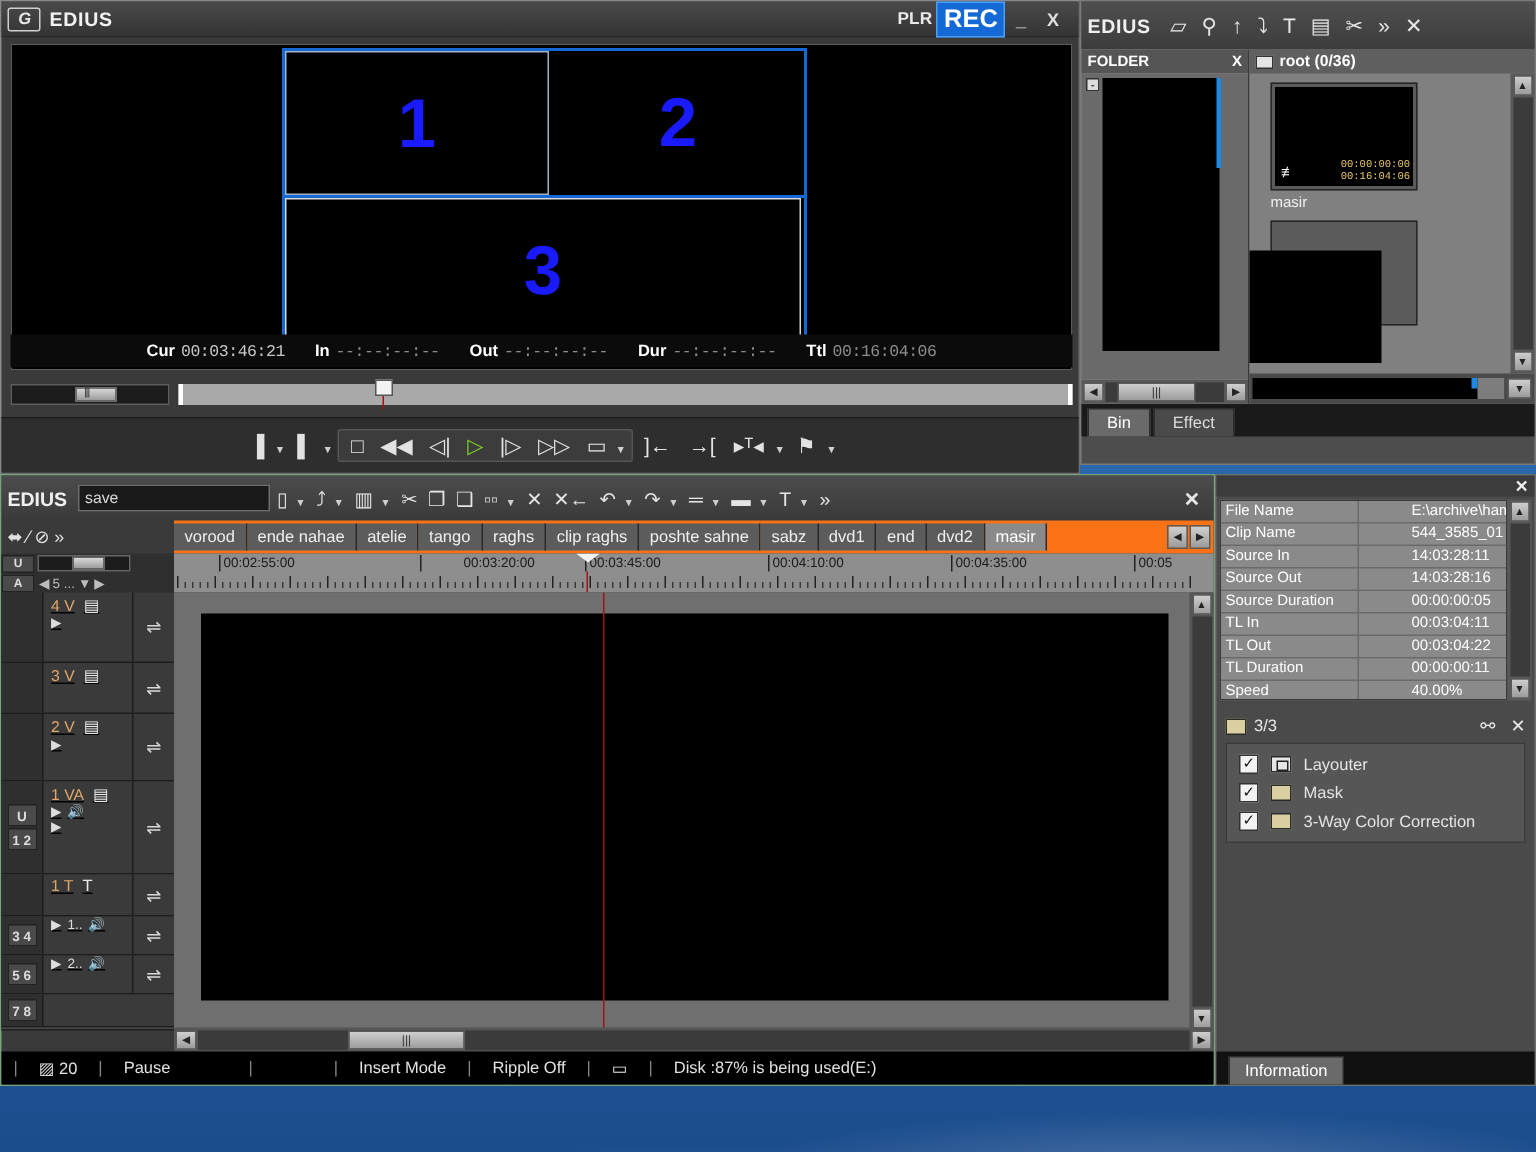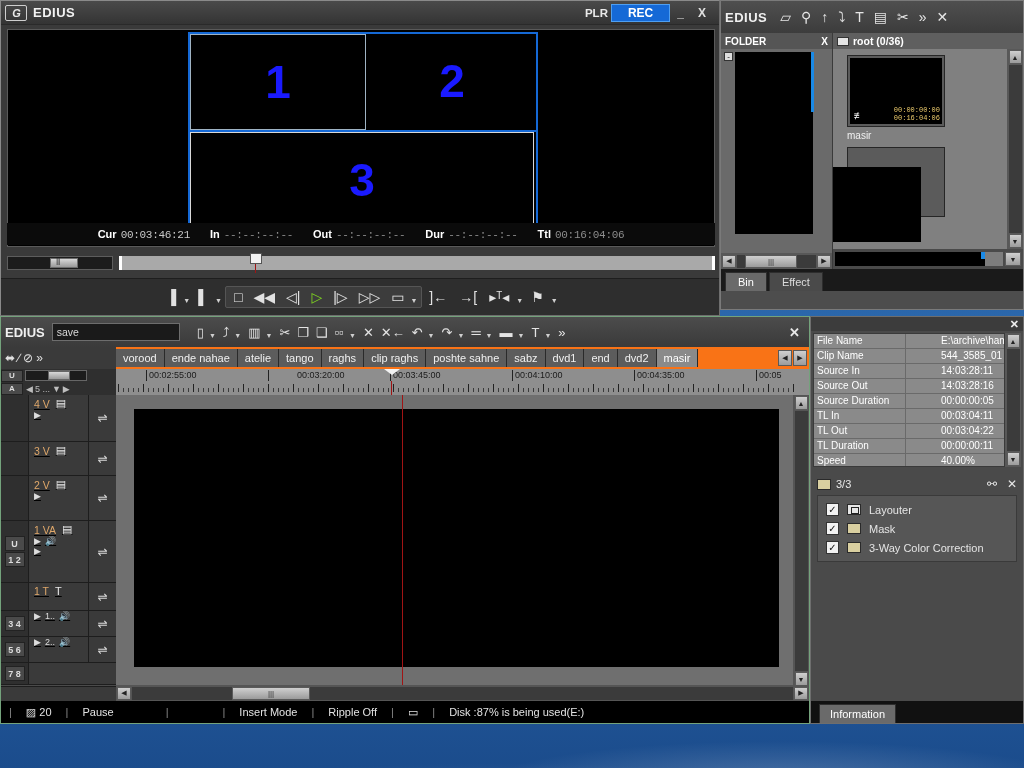--- a/index.html
+++ b/index.html
@@ -38,21 +38,21 @@
     display:flex; align-items:center; justify-content:center;
     color:#e8e8e8; font-size:11px; font-weight:bold; font-style:italic;
     margin-right:6px; letter-spacing:-1px;
   }
   .pw-brand { color:#f2f2f2; font-size:13px; font-weight:bold; letter-spacing:.5px; margin-right:10px; }
   .pw-menu { display:flex; align-items:center; gap:0; }
   .pw-menu span { color:#d8d8d8; font-size:11.5px; padding:3px 6px; white-space:nowrap; }
   .pw-right { margin-left:auto; display:flex; align-items:center; gap:0; padding-right:2px; }
   .plr-rec { display:flex; align-items:center; }
   .plr-rec .plr { color:#e9e9e9; font-size:11.5px; font-weight:bold; padding:1px 3px; }
-  .plr-rec .rec { color:#ffffff; font-size:12px; font-weight:bold; background:#1569d6; padding:1px 16px; border:1px solid #4f9ff0; }
+  .plr-rec .rec { color:#ffffff; font-size:17px; font-weight:bold; background:#1569d6; padding:1px 4px; border:1px solid #4f9ff0; }
   .win-btn { color:#e0e0e0; font-size:12px; padding:2px 7px; font-weight:bold; }
 
   .pw-video {
     position:absolute; left:6px; top:28px; width:708px; height:218px;
     background:#000; border:1px solid #5a5a5a;
     overflow:hidden;
   }
   .vbox {
     position:absolute; border:2px solid #1569d6; background:#000;
     color:#1a1aff; font-size:46px; font-weight:bold;
@@ -147,21 +147,21 @@
 
   
   #timeline-window {
     position:absolute; left:0; top:316px; width:810px; height:408px;
     background:#3a3a3a; border:1px solid #74a37c;
   }
   .tl-titlebar { height:30px; background:linear-gradient(180deg,#4c4c4c,#3a3a3a); display:flex; align-items:center; padding:0 4px; gap:3px; }
   .tl-brand { color:#f0f0f0; font-size:13px; font-weight:bold; margin-right:4px;}
   .tl-proj {
     width:128px; height:18px; background:#1a1a1a; border:1px solid #6d6d6d;
-    color:#d8d8d8; font-size:10.5px; padding:2px 4px; margin-right:12px;
+    color:#d8d8d8; font-size:10.5px; padding:2px 4px; 
   }
   .tlicon { color:#e4e4e4; font-size:13px; padding:1px 2px; display:flex; align-items:center;}
   .tlcaret { color:#cfcfcf; font-size:7px; padding-top:7px; padding-right:2px;}
   .tl-close { margin-left:auto; color:#e8e8e8; font-size:13px; font-weight:bold; padding:0 5px;}
 
   .tl-tabrow { height:22px; display:flex; align-items:center; background:#3a3a3a; }
   .tl-tools { width:115px; display:flex; align-items:center; gap:3px; padding-left:4px;}
   .tl-tool { color:#e0e0e0; font-size:12px; }
   .seq-tabs { flex:1; display:flex; align-items:center; background:#f97316; height:22px; overflow:hidden;}
   .seq-tab { background:#5c5c5c; color:#f0f0f0; font-size:11px; padding:3px 7px; border-right:1px solid #2a2a2a; white-space:nowrap; }
@@ -471,21 +471,21 @@
         <span class="lh-zoom">
           <span>◀</span>
           <span>5 ...</span>
           <span>▼</span>
           <span>▶</span>
         </span>
       </div>
     </div>
     <div class="ruler" id="ruler">
         <div class="tick-lbl" style="left: 30px;">00:02:55:00</div>
-        <div class="tick-lbl" style="left: 152px; padding-left: 28px;">00:03:20:00</div>
+        <div class="tick-lbl" style="left: 164px; padding-left: 28px;">00:03:20:00</div>
         <div class="tick-lbl" style="left: 274px;">00:03:45:00</div>
         <div class="tick-lbl" style="left: 396px;">00:04:10:00</div>
         <div class="tick-lbl" style="left: 518px;">00:04:35:00</div>
         <div class="tick-lbl" style="left: 640px;">00:05</div>
         <div class="major" style="left: 2px;"></div>
         <div class="minor" style="left: 7px;"></div>
         <div class="minor" style="left: 12px;"></div>
         <div class="minor" style="left: 17px;"></div>
         <div class="minor" style="left: 22px;"></div>
         <div class="major" style="left: 27px;"></div>

